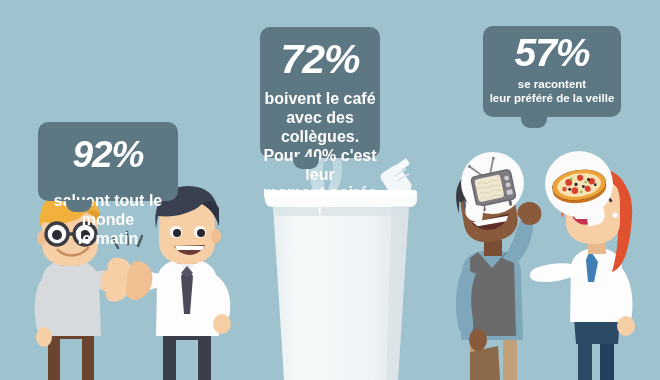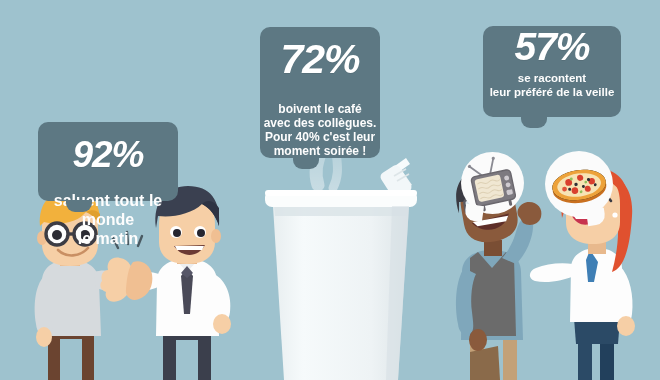--- a/index.html
+++ b/index.html
@@ -67,26 +67,26 @@
   #bubble-92 .pct { font-size: 37px; }
   #bubble-92 .sub { font-size: 16px; margin-top: 19px; }
   
   #bubble-72 {
     left: 260px; top: 27px;
     width: 120px; height: 131px;
     padding-top: 12px;
   }
   #bubble-72 .tail { left: 33px; }
   #bubble-72 .pct { font-size: 41px; }
-  #bubble-72 .sub { font-size: 12px; margin-top: 22px; }
+  #bubble-72 .sub { font-size: 16px; margin-top: 10px; }
   
   #bubble-57 {
     left: 483px; top: 26px;
     width: 138px; height: 91px;
-    padding-top: 1px;
+    padding-top: 7px;
   }
   #bubble-57 .tail { left: 38px; }
   #bubble-57 .pct { font-size: 39px; }
   #bubble-57 .sub { font-size: 11.5px; margin-top: 6px; }
   
   .wbubble {
     position: absolute;
     background: #fbfbfb;
     border-radius: 50%;
   }

